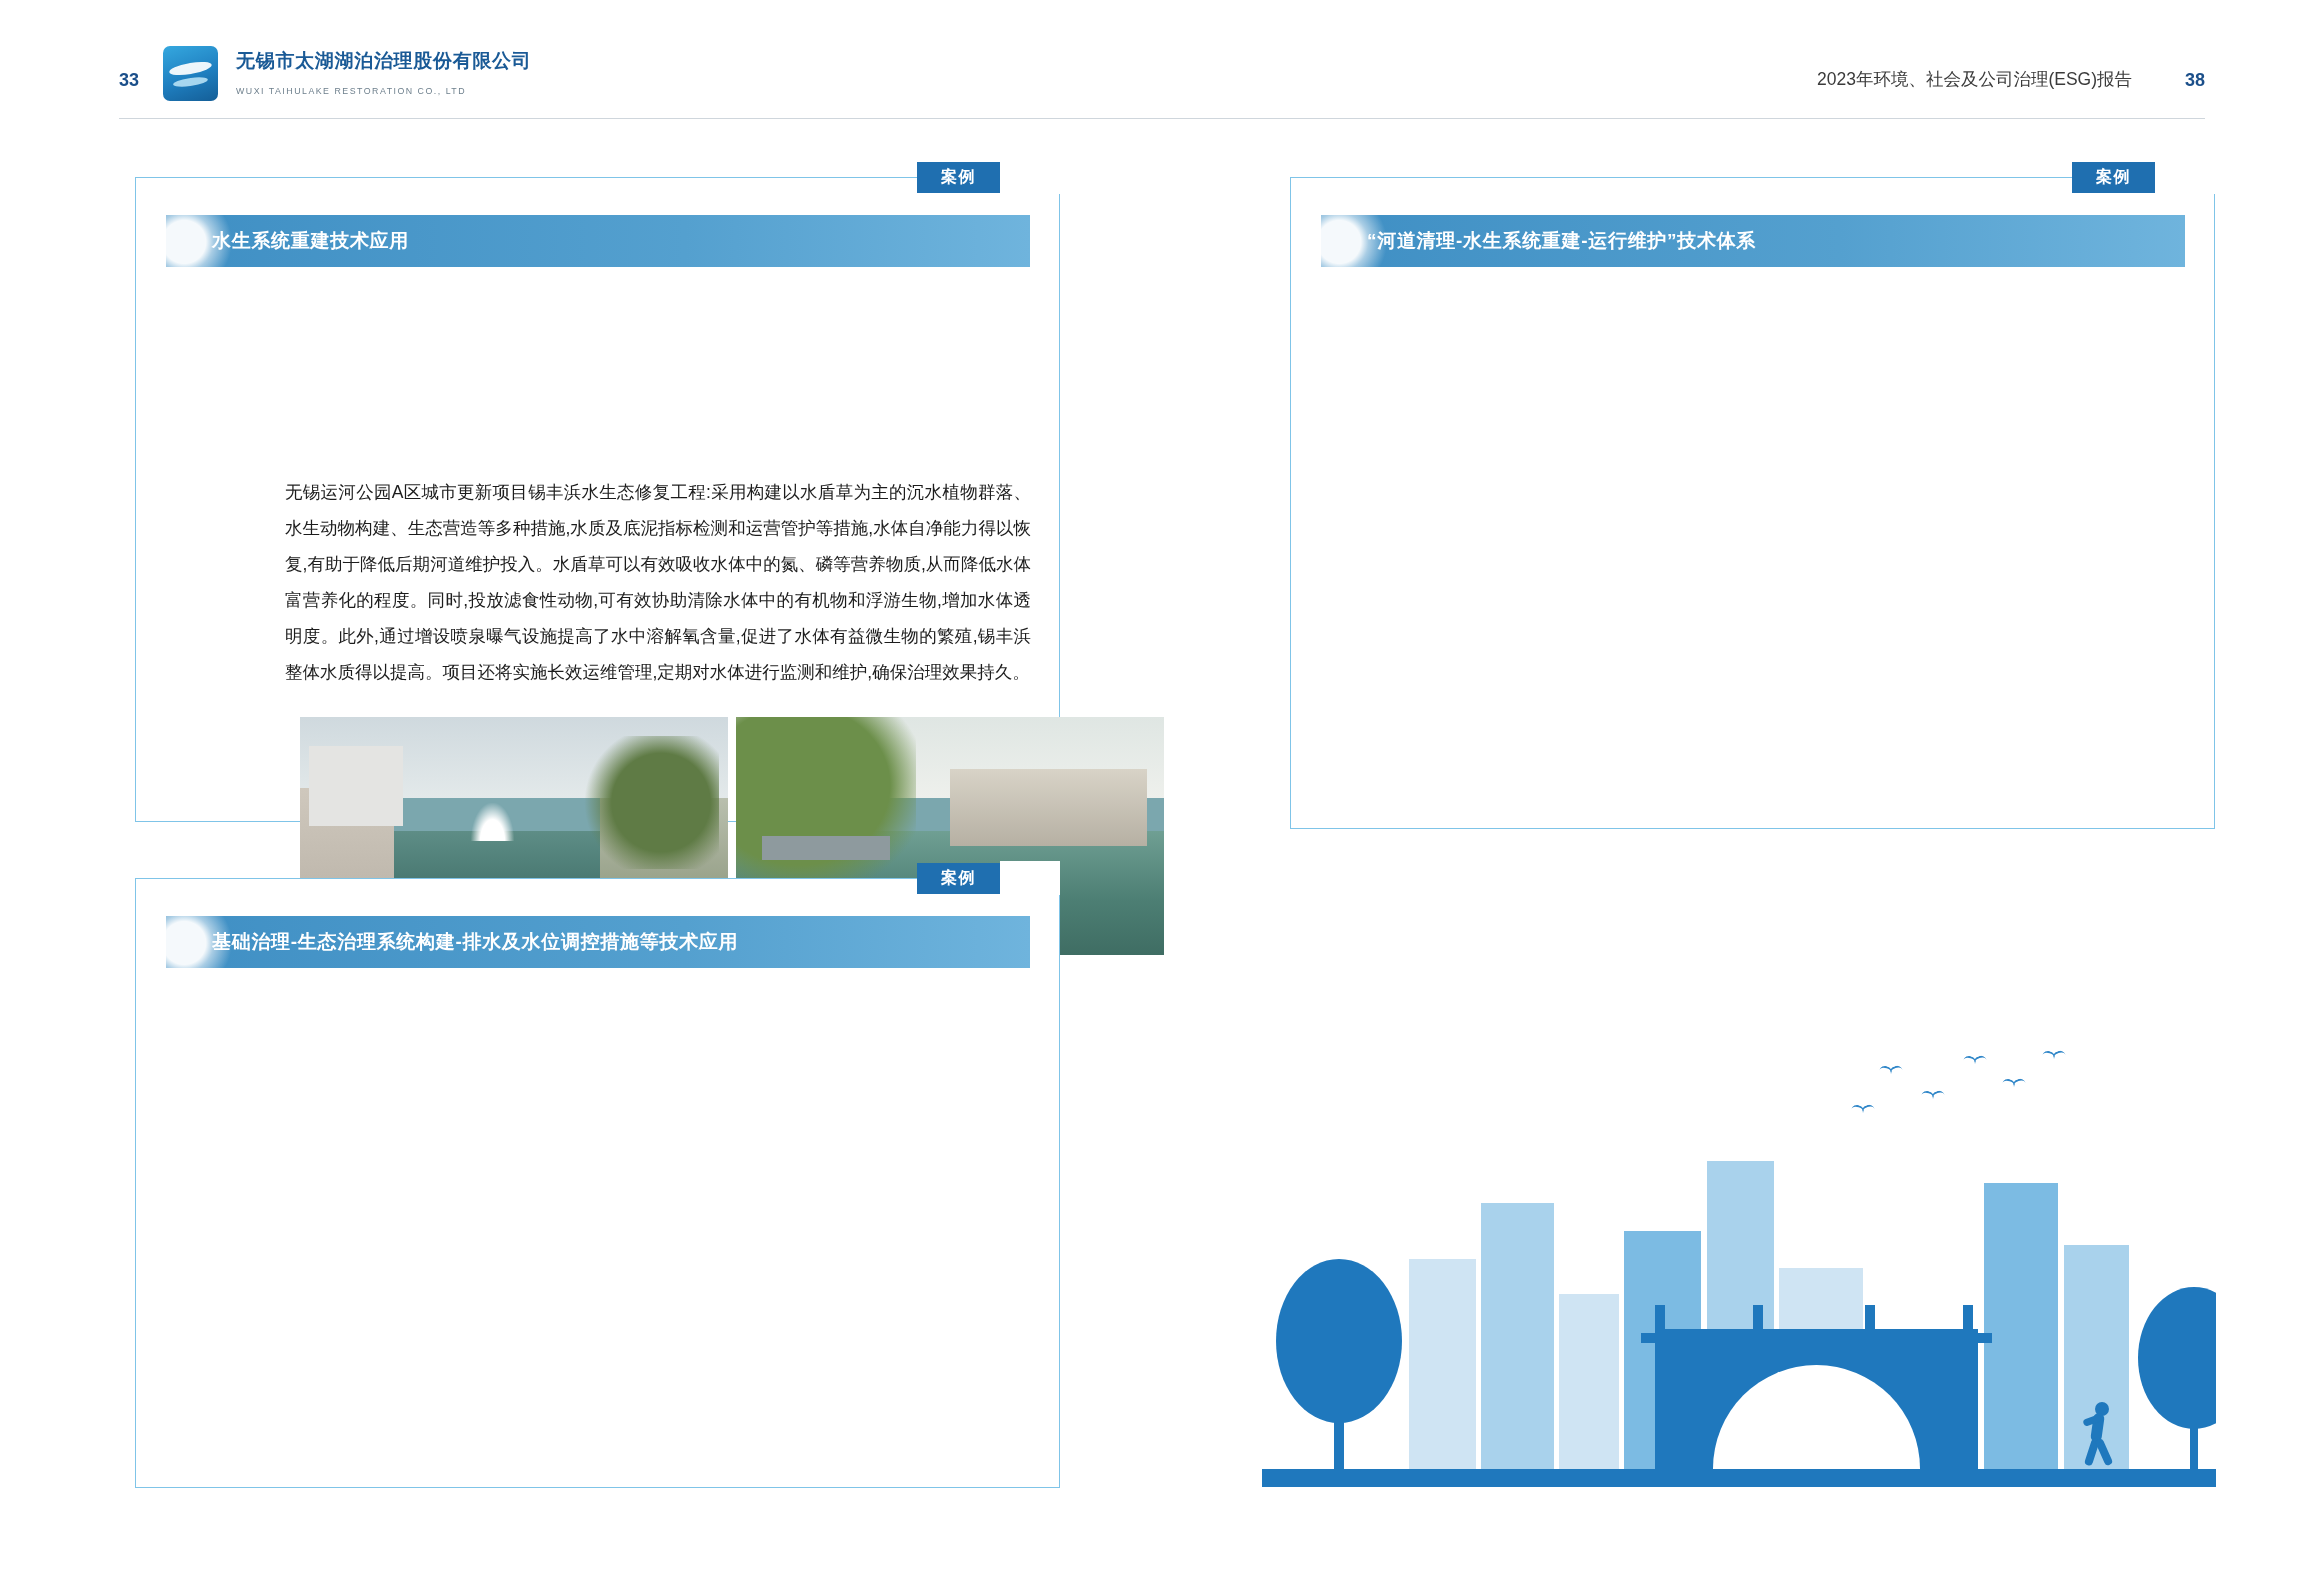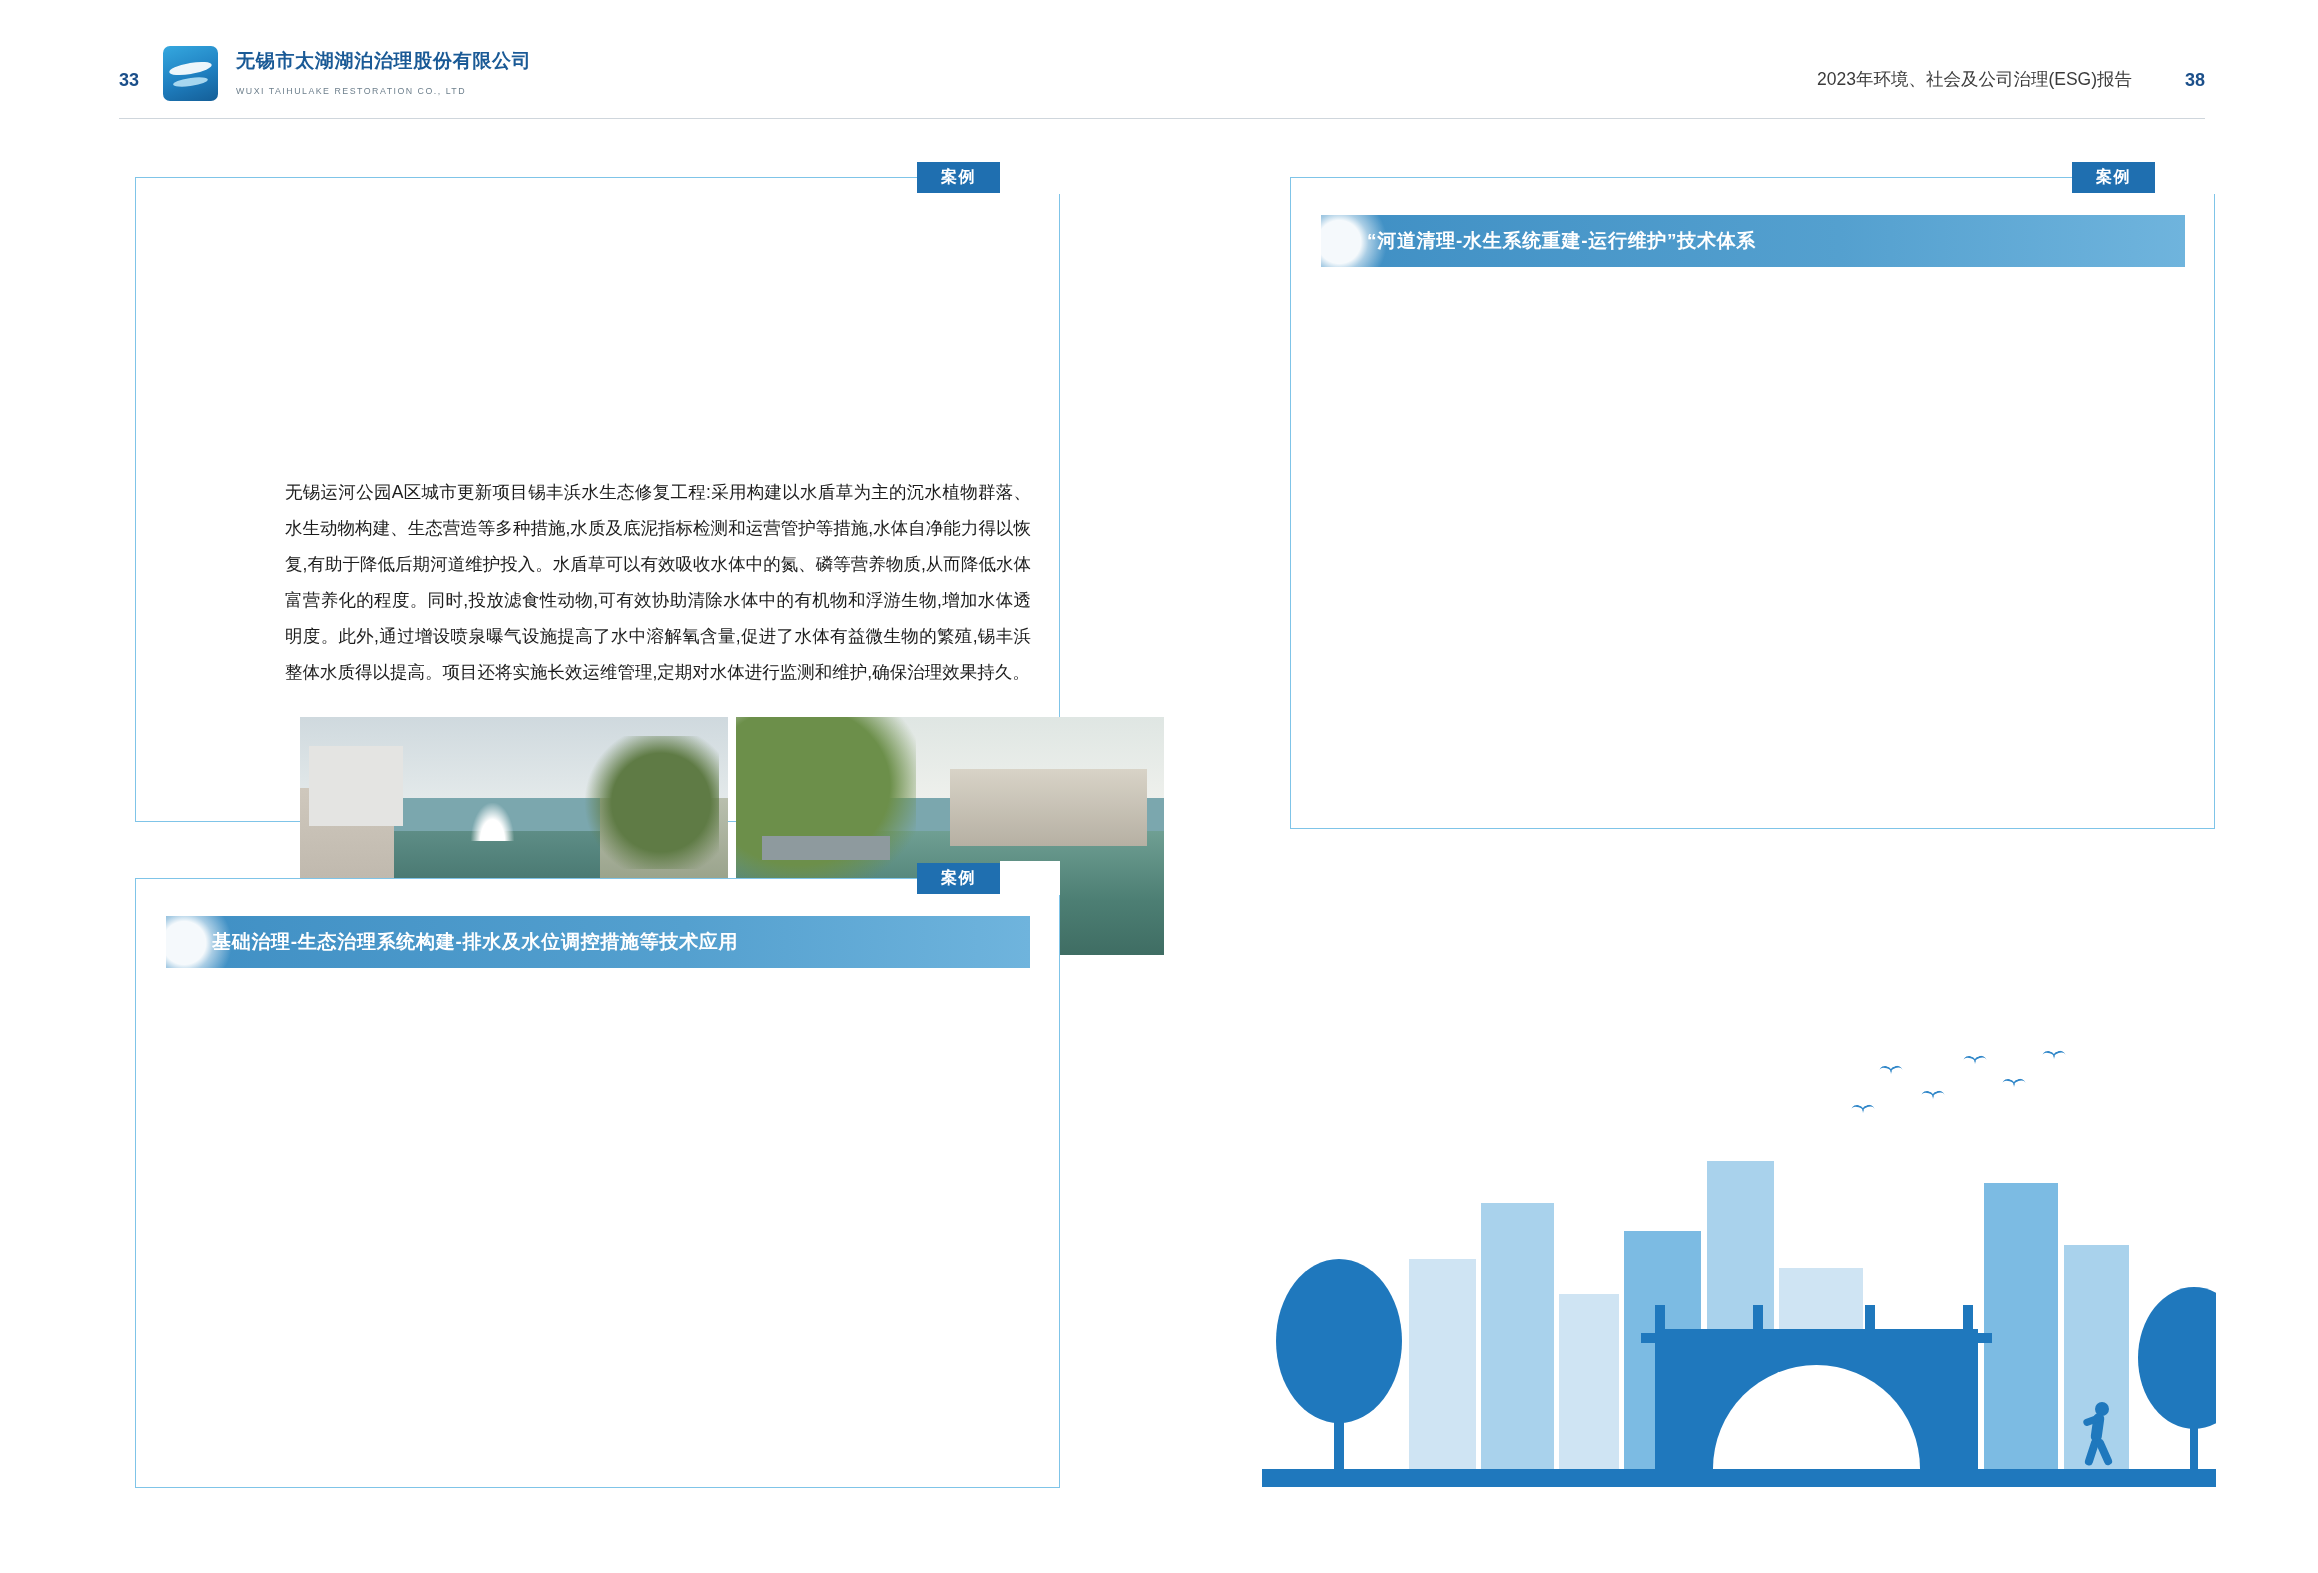--- a/index.html
+++ b/index.html
@@ -154,20 +154,24 @@
     <div class="header-right">2023年环境、社会及公司治理(ESG)报告</div>
     <div class="pageno-right">38</div>
     <div class="header-rule"></div>
   </div>
 
   <div class="card" style="left:135px;top:177px;width:925px;height:645px;">
     <div class="card-frame"></div>
     <div class="tag-notch"></div>
     <div class="case-tag">案例</div>
 
+    <div class="card-title-bar" style="width:864px;">
+      <div class="splash"></div>
+      <div class="card-title">水生系统重建技术应用</div>
+    </div>
 
     <div class="card-body" style="left:150px;top:297px;width:746px;">无锡运河公园A区城市更新项目锡丰浜水生态修复工程:采用构建以水盾草为主的沉水植物群落、水生动物构建、生态营造等多种措施,水质及底泥指标检测和运营管护等措施,水体自净能力得以恢复,有助于降低后期河道维护投入。水盾草可以有效吸收水体中的氮、磷等营养物质,从而降低水体富营养化的程度。同时,投放滤食性动物,可有效协助清除水体中的有机物和浮游生物,增加水体透明度。此外,通过增设喷泉曝气设施提高了水中溶解氧含量,促进了水体有益微生物的繁殖,锡丰浜整体水质得以提高。项目还将实施长效运维管理,定期对水体进行监测和维护,确保治理效果持久。</div>
 
     <div class="photos" style="left:165px;top:540px;">
       <div class="photo p1" style="width:428px;height:238px;">
         <div class="sky"></div>
           <div class="water"></div>
         <div class="bankL"></div>
           <div class="bankR"></div>
         <div class="bld"></div>

